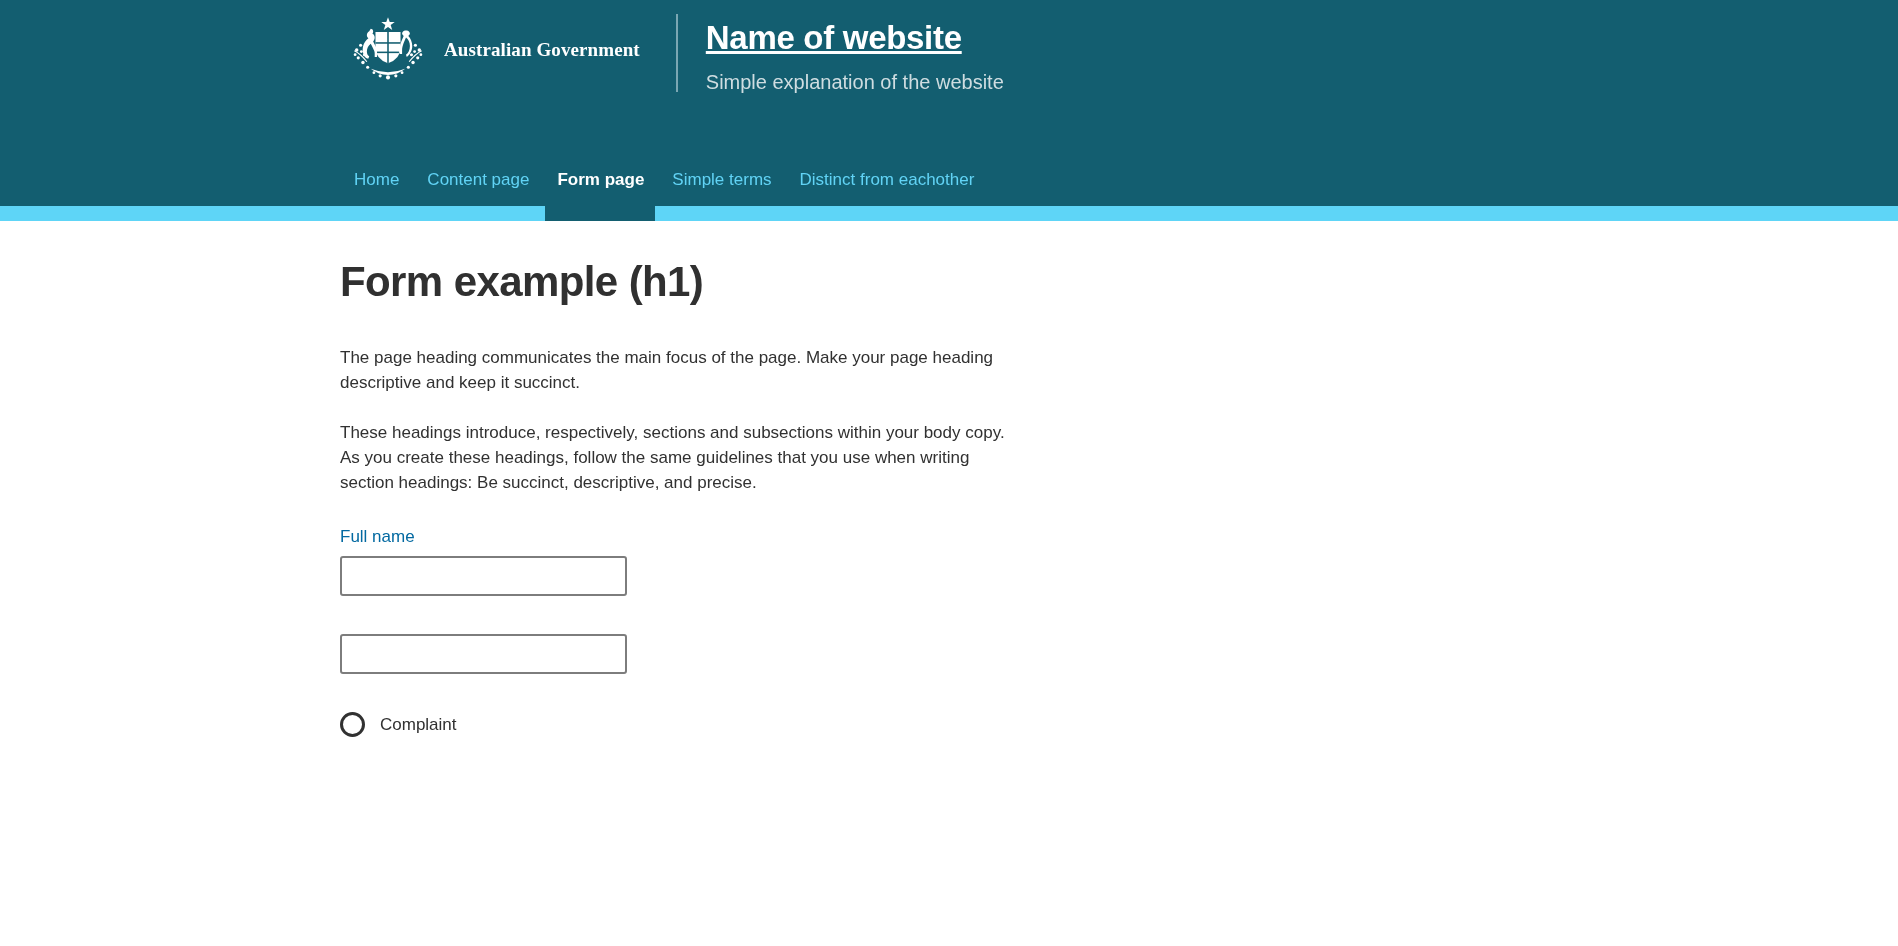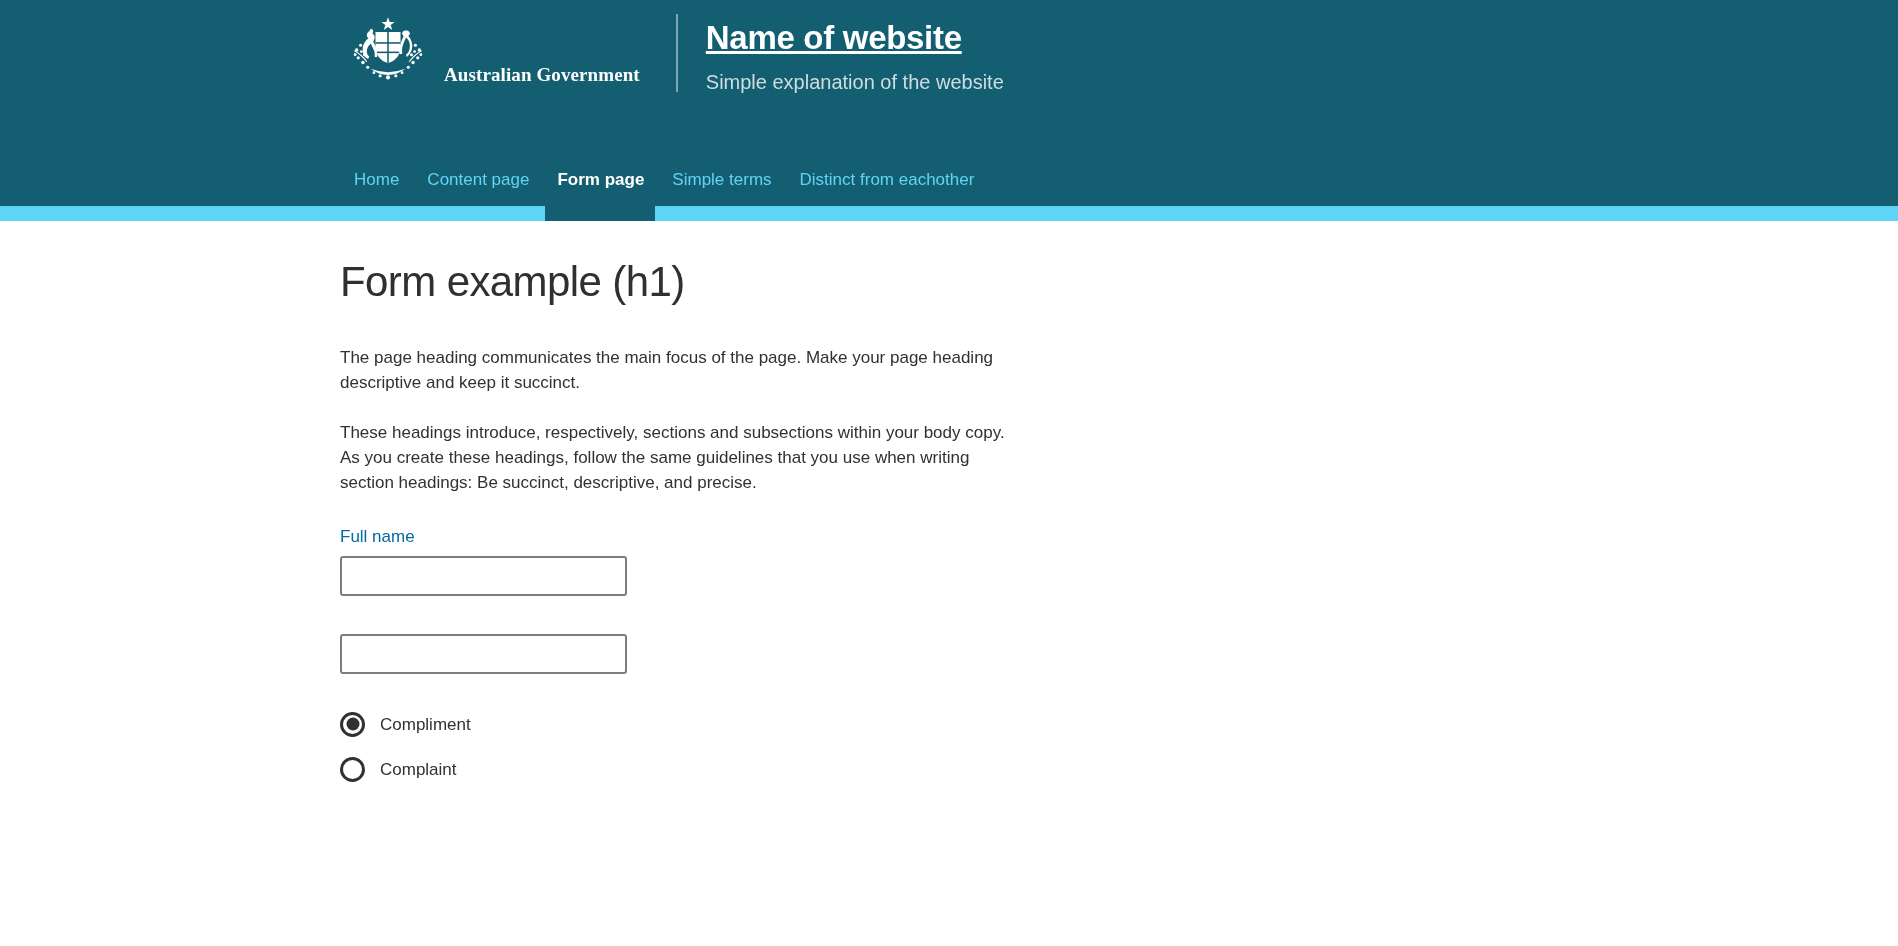--- a/index.html
+++ b/index.html
@@ -22,21 +22,21 @@
   }
   .header-inner {
     width: 1898px;
     padding-left: 340px;
     padding-top: 14px;
     display: flex;
     align-items: flex-start;
   }
   .brand {
     display: flex;
-    align-items: flex-end;
+    align-items: center;
   }
   .coat-of-arms {
     width: 96px;
     height: 72px;
     flex: 0 0 auto;
   }
   .gov-text {
     color: #ffffff;
     font-family: "Liberation Serif", serif;
     font-weight: bold;
@@ -108,21 +108,21 @@
 
   
   .main {
     padding-left: 340px;
     padding-top: 18px;
     width: 1898px;
   }
   .content-col { width: 680px; }
   h1.page-title {
     font-size: 42px;
-    font-weight: normal;
+    font-weight: bold;
     color: #303030;
     margin: 20px 0 0 0;
     letter-spacing: -0.6px;
     line-height: 1.1;
   }
   p.body-copy {
     font-size: 17px;
     line-height: 1.48;
     color: #313131;
     margin: 0;
@@ -293,24 +293,20 @@
         <label class="field-label">Full name</label>
         <input class="text-input" type="text" placeholder="" style="">
       </div>
 
       <div class="field email">
         <input class="text-input" type="email" placeholder="" style="">
       </div>
 
       <div class="radio-group">
 
-        <div class="radio-row selected">
-          <span class="radio-mark"></span>
-          <span class="radio-label">Compliment</span>
-        </div>
 
 
         <div class="radio-row">
           <span class="radio-mark"></span>
           <span class="radio-label">Complaint</span>
         </div>
       </div>
 
     </form>
   </div>

